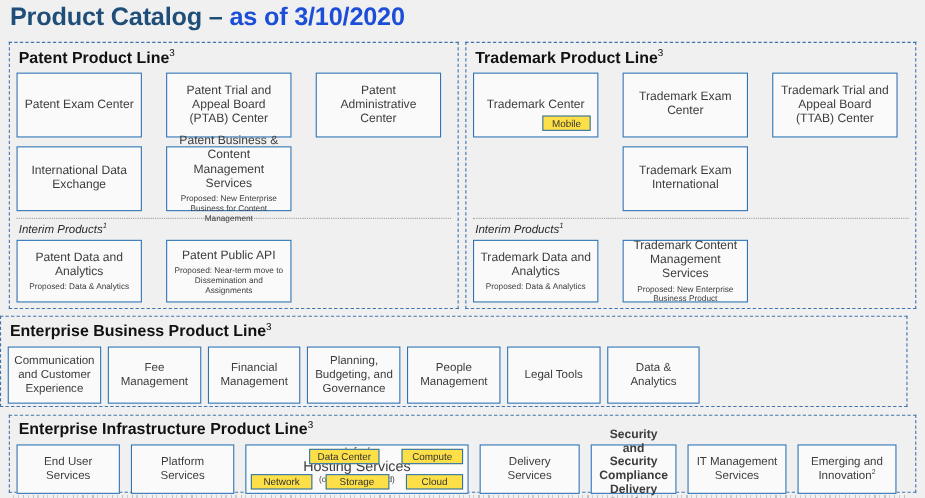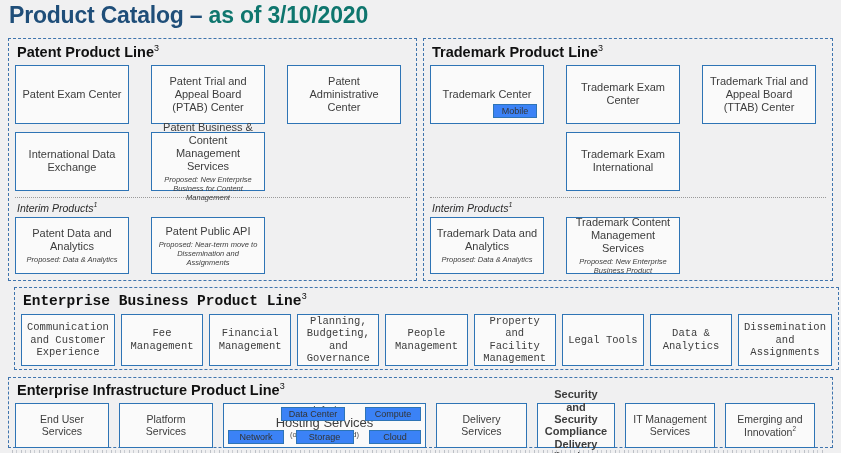--- a/index.html
+++ b/index.html
@@ -10,29 +10,29 @@
     font-family: "Liberation Sans", sans-serif;
     overflow: hidden;
     color: #3d3d3d;
   }
   .page-title {
     position: absolute; left: 9px; top: 2px;
     font-size: 23px; font-weight: bold; letter-spacing: -0.2px;
     white-space: nowrap;
   }
   .t-blue { color: #1f4e79; }
-  .t-red  { color: #0f766e; }
+  .t-red  { color: #1d4ed8; }
 
   .section {
     position: absolute;
     border: 1px dashed #3f74ad;
   }
   #patent    { left: 8px;  top: 38px;  width: 409px; height: 243px; padding: 4px 0 0 6px; }
   #trademark { left: 423px; top: 38px; width: 410px; height: 243px; padding: 4px 0 0 6px; }
-  #business  { left: 14px;  top: 287px; width: 825px; height: 83px;  padding: 4px 6px 0 6px; font-family: Liberation Mono, monospace; }
+  #business  { left: 0;  top: 287px; width: 825px; height: 83px;  padding: 4px 6px 0 6px; }
   #infra     { left: 8px;  top: 377px; width: 825px; height: 71px;  padding: 3px 6px 0 6px; }
 
   .sec-header { font-size: 14.5px; font-weight: bold; color: #111; margin: 0 0 5px 2px; }
   .sec-header sup { font-size: 9px; font-weight: normal; }
 
   .grid3 {
     display: grid;
     grid-template-columns: repeat(3, 114px);
     column-gap: 22px; row-gap: 8px;
   }
@@ -40,31 +40,31 @@
     background: #fafafa;
     border: 1px solid #2e74b5;
     display: flex; flex-direction: column;
     align-items: center; justify-content: center;
     text-align: center;
     font-size: 11px; line-height: 1.18;
     padding: 2px 5px;
     color: #3d3d3d;
   }
   .pbox { height: 59px; }
-  .note { font-size: 7.5px; font-style: italic; line-height: 1.2; margin-top: 2px; }
+  .note { font-size: 7.5px; line-height: 1.2; margin-top: 2px; }
 
   .interim { margin: 6px 6px 0 0; border-top: 1px dotted #9a9a9a; padding-top: 3px; }
   .interim-label { font-style: italic; font-size: 10.5px; color: #2b2b2b; margin: 0 0 4px 2px; }
   .interim-label sup { font-size: 7px; }
   .ibox2 { height: 57px; }
 
   .rel { position: relative; }
   .chip {
     position: absolute;
-    background: #3b82f6;
+    background: #fde047;
     border: 1px solid #2e74b5;
     font-size: 9px; line-height: 12px; height: 14px;
     text-align: center; color: #333;
   }
   .mobile-chip { right: 6px; bottom: 5px; width: 44px; }
 
   .bgrid { display: grid; grid-template-columns: repeat(9, 1fr); gap: 6px; }
   .bbox { height: 52px; font-size: 10.5px; }
 
   .irow { display: flex; gap: 10px; }
@@ -194,30 +194,24 @@
     <div class="box bbox">
         <span>Financial Management</span>
       </div>
     <div class="box bbox">
         <span>Planning, Budgeting, and Governance</span>
       </div>
     <div class="box bbox">
         <span>People Management</span>
       </div>
     <div class="box bbox">
-        <span>Property and Facility Management</span>
-      </div>
-    <div class="box bbox">
         <span>Legal Tools</span>
       </div>
     <div class="box bbox">
         <span>Data &amp; Analytics</span>
-      </div>
-    <div class="box bbox">
-        <span>Dissemination and Assignments</span>
       </div>
   </div>
 </div>
 
 <div class="section" id="infra">
   <div class="sec-header">
     <span>Enterprise Infrastructure Product Line</span><sup>3</sup>
   </div>
   <div class="irow">
     <div class="box ibox w-enduser">

